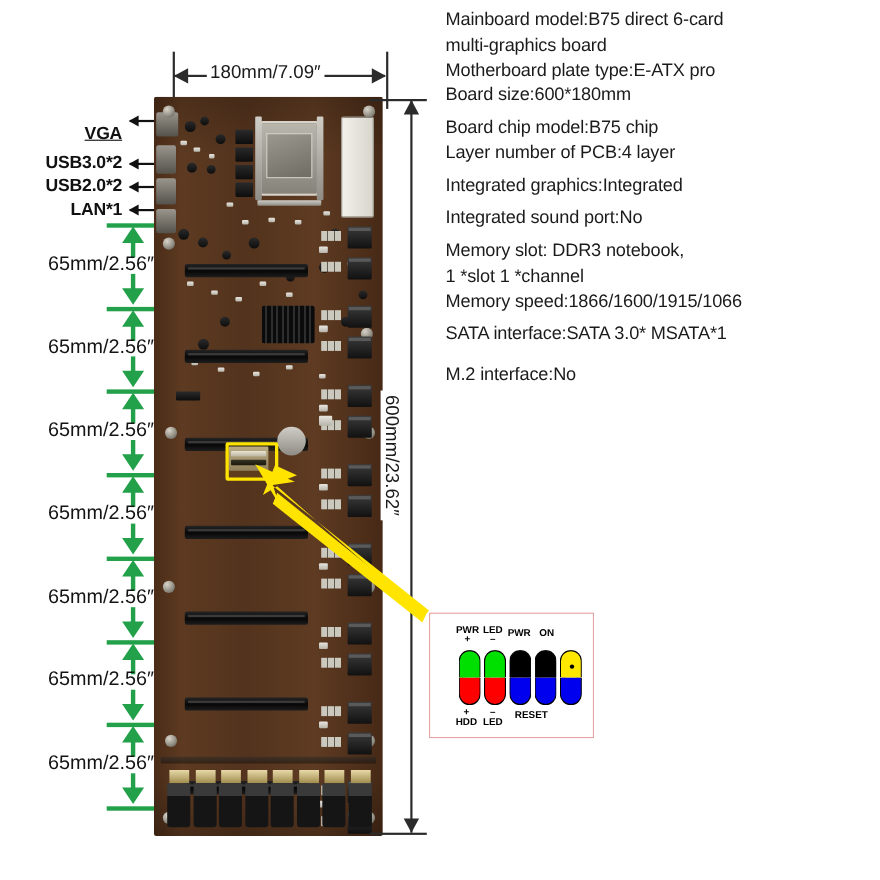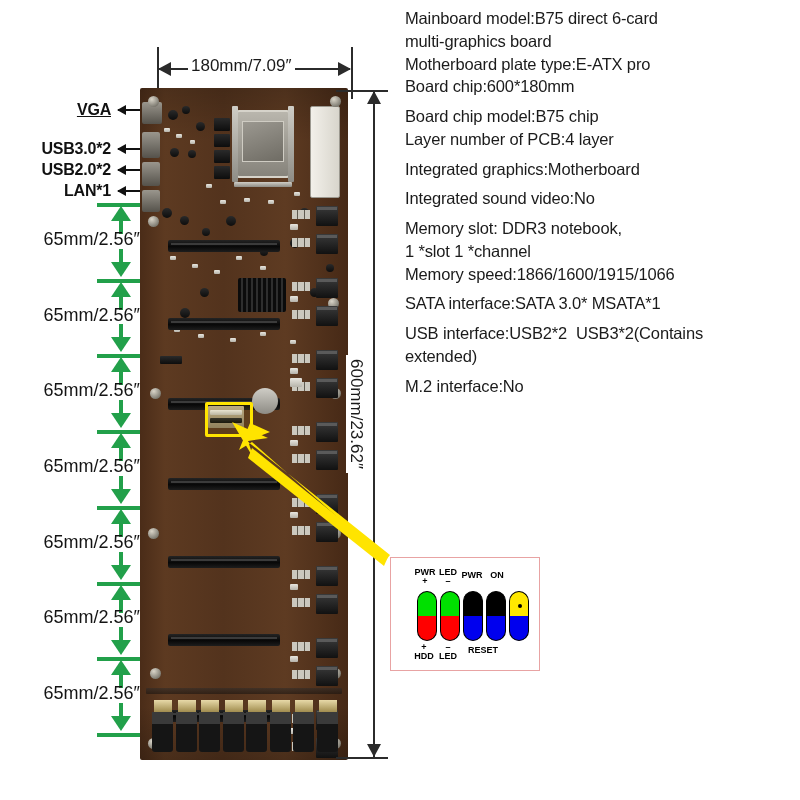--- a/index.html
+++ b/index.html
@@ -274,21 +274,21 @@
 
 <div id="page">
 
   <div class="dim-tick-v" style="left:157px; top:47px; height:52px;"></div>
   <div class="dim-tick-v" style="left:351px; top:47px; height:52px;"></div>
   <div class="dim-line-h" style="left:158px; top:68px; width:192px;"></div>
   <div class="arrowhead-left" style="left:158px; top:62px;"></div>
   <div class="arrowhead-right" style="left:338px; top:62px;"></div>
   <div class="dim-text-top" style="left:188px; top:56px;">180mm/7.09″</div>
 
-  <div class="port-label" style="left:0px; top:101px; width:111px;text-decoration:underline;"><span>VGA</span></div>
+  <div class="port-label" style="left:0px; top:113px; width:111px;text-decoration:underline;"><span>VGA</span></div>
   <div class="port-arrow" style="left:118px; top:109px; width:28px;"></div>
 
   <div class="port-label" style="left:0px; top:140px; width:111px;"><span>USB3.0*2</span></div>
   <div class="port-arrow" style="left:118px; top:148px; width:30px;"></div>
 
   <div class="port-label" style="left:0px; top:161px; width:111px;"><span>USB2.0*2</span></div>
   <div class="port-arrow" style="left:118px; top:169px; width:30px;"></div>
 
   <div class="port-label" style="left:0px; top:182px; width:111px;"><span>LAN*1</span></div>
   <div class="port-arrow" style="left:118px; top:190px; width:28px;"></div>
@@ -489,37 +489,35 @@
   <svg id="callout-svg" viewBox="0 0 800 800">
     <polygon points="390,555 247,441 270,432 250,423 239,450 252,442 386,560" fill="#ffe400"></polygon>
     <polygon points="388,557 252,448 248,458 384,566" fill="#ffe400"></polygon>
     <polygon points="232,422 268,438 248,441 254,459" fill="#ffe400"></polygon>
   </svg>
 
   <div id="spec-list">
       <div class="spec-line">Mainboard model:B75 direct 6-card
 multi-graphics board</div>
       <div class="spec-line">Motherboard plate type:E-ATX pro</div>
-      <div class="spec-line">Board chip:600*180mm</div>
+      <div class="spec-line">Board size:600*180mm</div>
       <div class="spec-gap"></div>
       <div class="spec-line">Board chip model:B75 chip</div>
       <div class="spec-line">Layer number of PCB:4 layer</div>
       <div class="spec-gap"></div>
-      <div class="spec-line">Integrated graphics:Motherboard</div>
-      <div class="spec-gap"></div>
-      <div class="spec-line">Integrated sound video:No</div>
+      <div class="spec-line">Integrated graphics:Integrated</div>
+      <div class="spec-gap"></div>
+      <div class="spec-line">Integrated sound port:No</div>
       <div class="spec-gap"></div>
       <div class="spec-line">Memory slot: DDR3 notebook,
 1 *slot 1 *channel</div>
       <div class="spec-line">Memory speed:1866/1600/1915/1066</div>
       <div class="spec-gap"></div>
       <div class="spec-line">SATA interface:SATA 3.0* MSATA*1</div>
       <div class="spec-gap"></div>
-      <div class="spec-line">USB interface:USB2*2  USB3*2(Contains
-extended)</div>
       <div class="spec-gap"></div>
       <div class="spec-line">M.2 interface:No</div>
     </div>
 
   <div id="pin-legend">
     <div id="pin-inner">
         <div class="pin-top-label" style="left: 22px; top: 10px; width: 24px;">
           <div>PWR</div>
           <div>+</div>
         </div>

